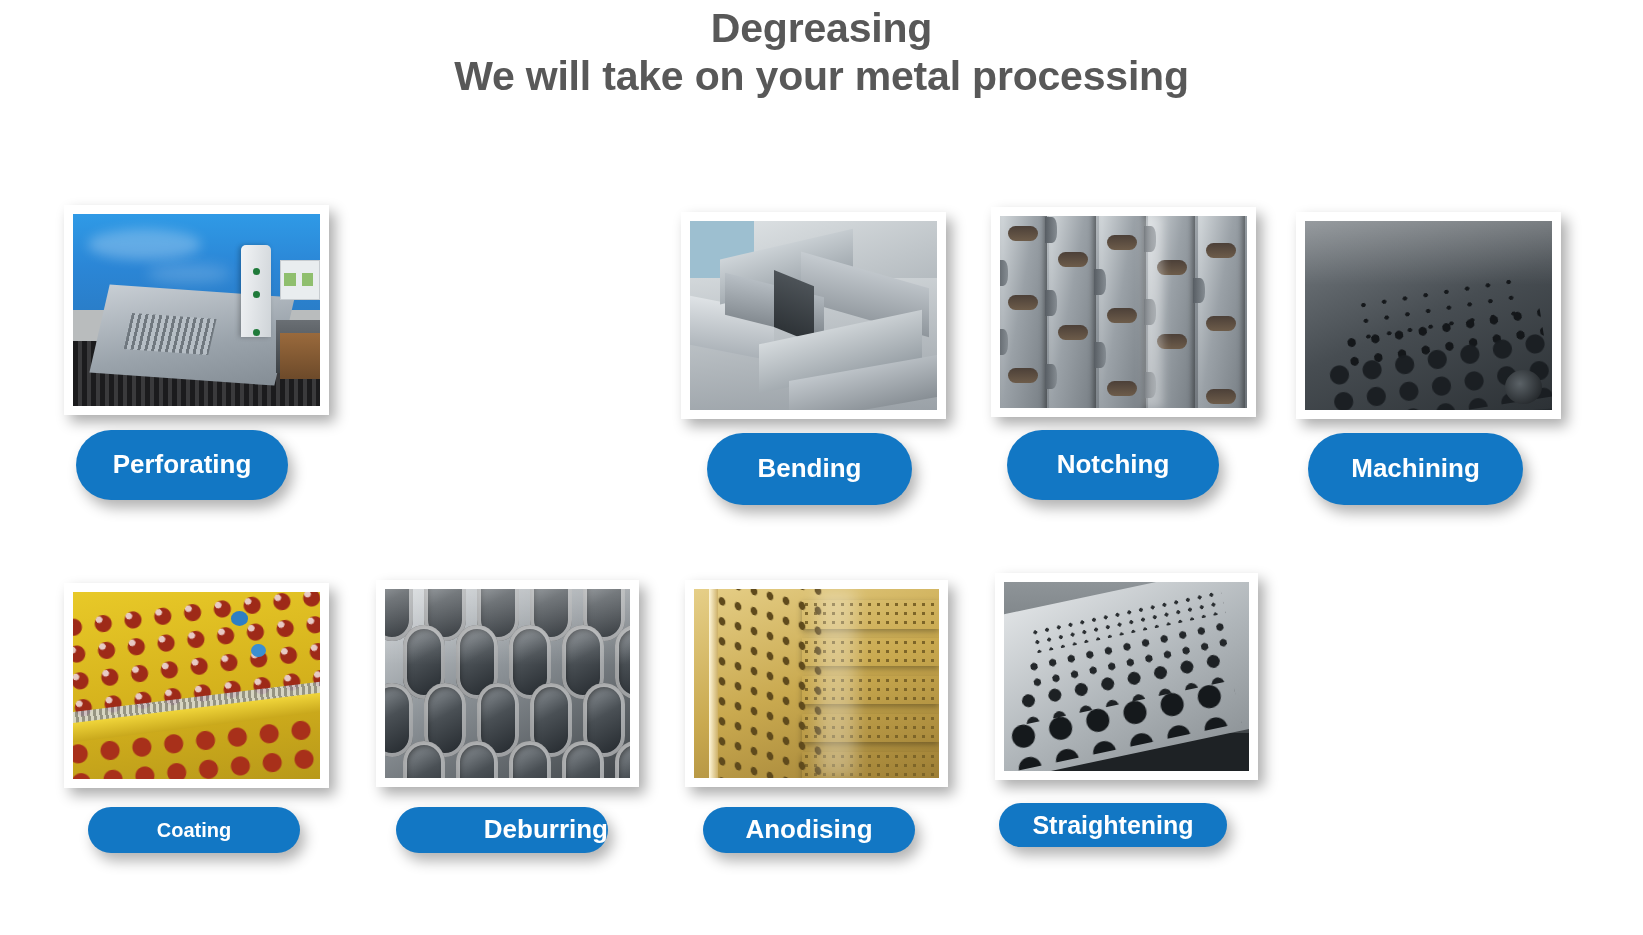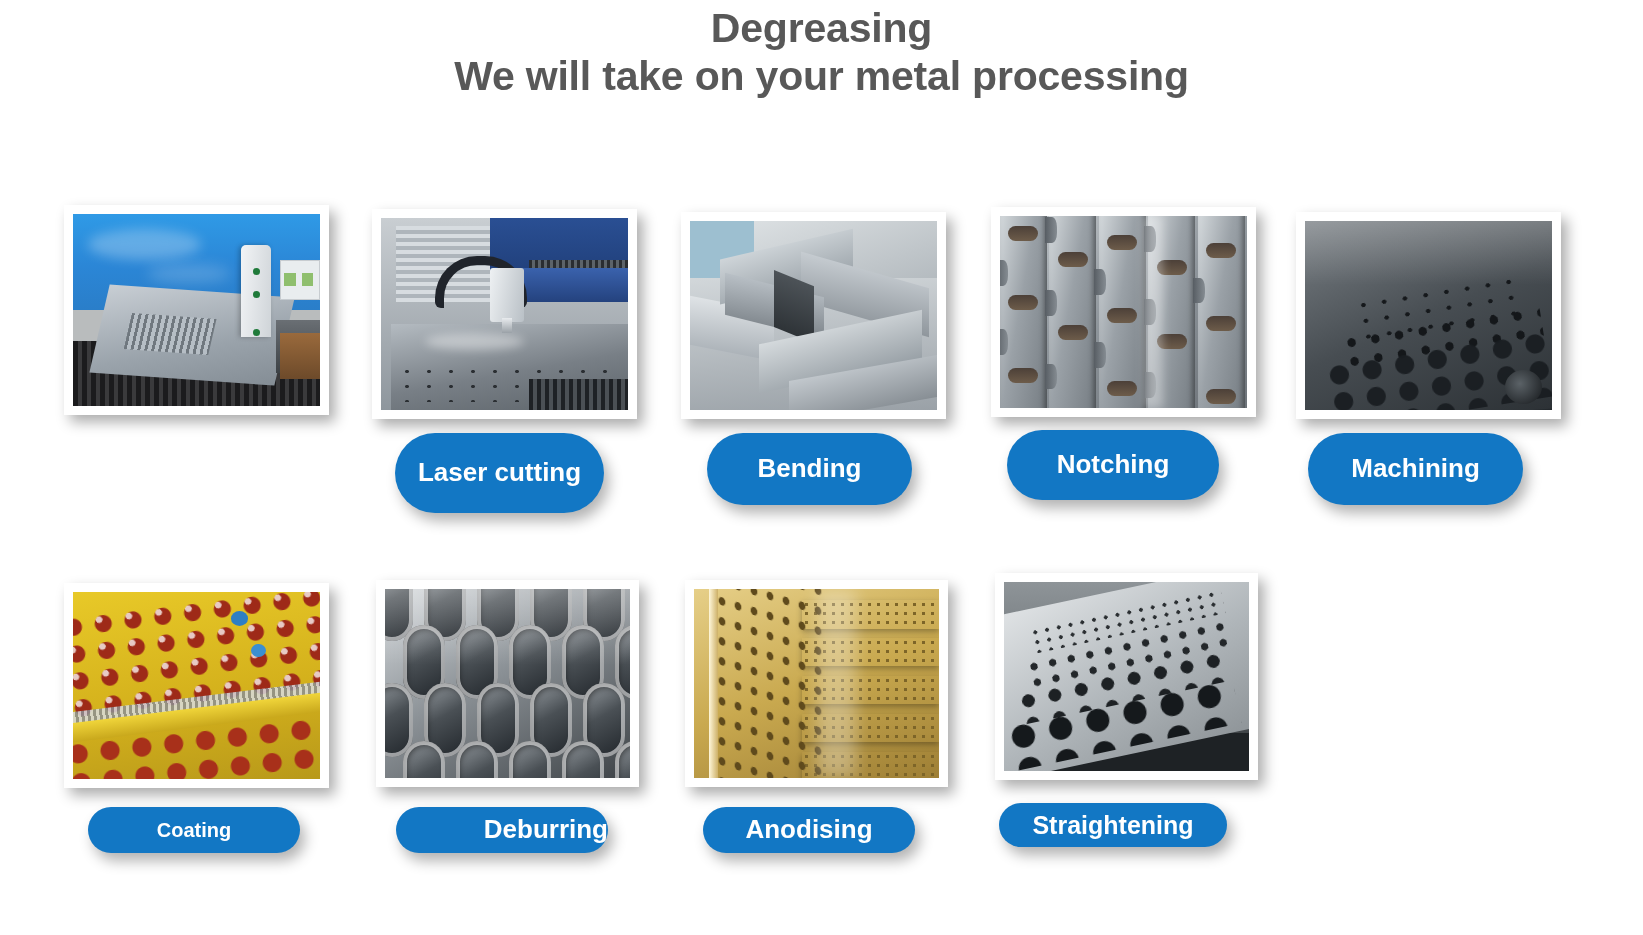--- a/index.html
+++ b/index.html
@@ -288,43 +288,25 @@
           <div class="p-head"></div>
           <div class="p-dot" style="top:28%"></div>
           <div class="p-dot" style="top:40%"></div>
           <div class="p-dot" style="top:60%"></div>
           <div class="p-panel">
             <div class="p-panelcell" style="position:absolute;left:8%;top:30%"></div>
             <div class="p-panelcell" style="position:absolute;left:55%;top:30%"></div>
           </div>
         </div>
       </div>
-    </div>
-
-    <div class="cell" style="left:368px;">
-      <div class="card" style="left:4px;top:4px;width:265px;height:210px;">
-        <div class="photo">
-          <div class="l-bg"></div>
-          <div class="l-blind"></div>
-          <div class="l-gantry"></div>
-          <div class="l-rack"></div>
-          <div class="l-gantry2"></div>
-          <div class="l-drag"></div>
-          <div class="l-table"></div>
-          <div class="l-shine"></div>
-          <div class="l-pins"></div>
-          <div class="l-slat"></div>
-          <div class="l-headbox"></div>
-          <div class="l-nozzle"></div>
-        </div>
-      </div>
-      <div class="pill" style="left:27px;top:228px;width:209px;height:80px;font-size:26px;">
-        <span>Laser cutting</span>
-      </div>
-    </div>
+      <div class="pill" style="left:16px;top:225px;width:212px;height:70px;font-size:26px;">
+        <span>Perforating</span>
+      </div>
+    </div>
+
 
     <div class="cell" style="left:675px;">
       <div class="card" style="left:6px;top:7px;width:265px;height:207px;">
         <div class="photo">
           <div class="b-bg"></div>
           <div class="b-blue"></div>
           <div class="b-floor perf"></div>
           <div class="b-w5 perf"></div>
           <div class="b-w1 perf"></div>
           <div class="b-w3 perf"></div>

